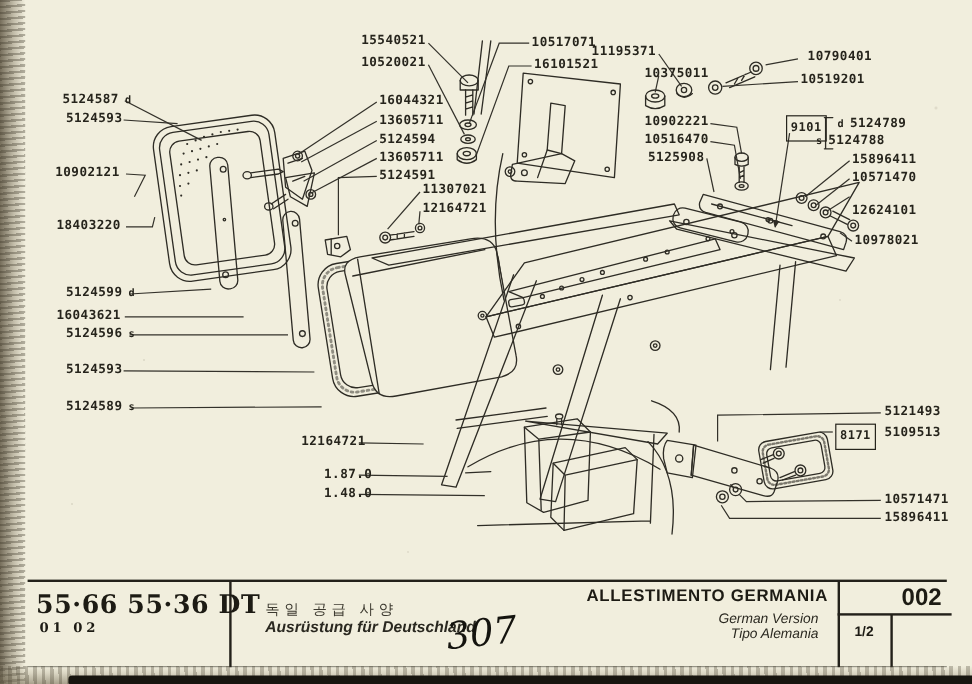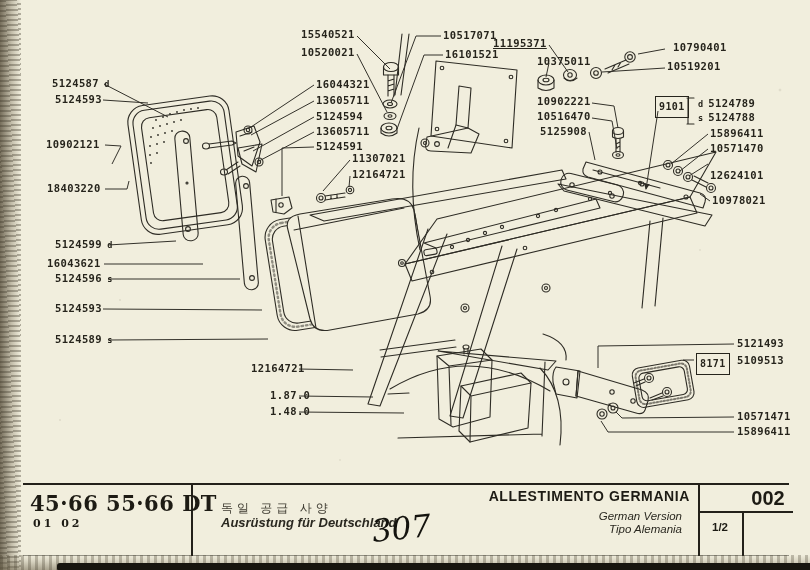--- a/index.html
+++ b/index.html
@@ -368,50 +368,50 @@
       <div class="plabel" style="left: 301px; top: 46px; text-align: right;">10520021</div>
       <div class="plabel" style="left: 316px; top: 78px;">16044321</div>
       <div class="plabel" style="left: 316px; top: 94px;">13605711</div>
       <div class="plabel" style="left: 316px; top: 110px;">5124594</div>
       <div class="plabel" style="left: 316px; top: 125px;">13605711</div>
       <div class="plabel" style="left: 316px; top: 140px;">5124591</div>
       <div class="plabel" style="left: 352px; top: 152px;">11307021</div>
       <div class="plabel" style="left: 352px; top: 168px;">12164721</div>
       <div class="plabel" style="left: 443px; top: 29px;">10517071</div>
       <div class="plabel" style="left: 445px; top: 48px;">16101521</div>
-      <div class="plabel" style="left: 493px; top: 37px; text-decoration: underline;">11195371</div>
+      <div class="plabel" style="left: 493px; top: 37px;">11195371</div>
       <div class="plabel" style="left: 493px; top: 55px; margin-left: 44px;">10375011</div>
       <div class="plabel" style="left: 641px; top: 41px; margin-left: 32px;">10790401</div>
       <div class="plabel" style="left: 667px; top: 60px;">10519201</div>
       <div class="plabel" style="left: 537px; top: 95px;">10902221</div>
       <div class="plabel" style="left: 537px; top: 110px;">10516470</div>
       <div class="plabel" style="left: 540px; top: 125px;">5125908</div>
       <div class="plabel boxed" style="left: 655px; top: 96px;">9101</div>
       <div class="plabel" style="left: 698px; top: 97px;"><span class="affix">d </span>5124789</div>
-      <div class="plabel" style="left: 698px; top: 111px;"><span class="affix">s </span>5124788</div>
+      <div class="plabel" style="left: 680px; top: 111px;"><span class="affix">s </span>5124788</div>
       <div class="plabel" style="left: 710px; top: 127px;">15896411</div>
       <div class="plabel" style="left: 710px; top: 142px;">10571470</div>
       <div class="plabel" style="left: 710px; top: 157px; margin-top: 12px;">12624101</div>
       <div class="plabel" style="left: 712px; top: 194px;">10978021</div>
       <div class="plabel" style="left: 737px; top: 337px;">5121493</div>
       <div class="plabel boxed" style="left: 696px; top: 353px;">8171</div>
       <div class="plabel" style="left: 737px; top: 354px;">5109513</div>
       <div class="plabel" style="left: 737px; top: 410px;">10571471</div>
       <div class="plabel" style="left: 737px; top: 425px;">15896411</div>
     </div>
 
   <div>
     <div class="fline" style="left:23px;top:483px;width:766px;height:2.4px;"></div>
     <div class="fline" style="left:191px;top:485px;width:1.5px;height:71px;"></div>
     <div class="fline" style="left:698px;top:485px;width:1.5px;height:71px;"></div>
     <div class="fline" style="left:742px;top:512px;width:1.5px;height:44px;"></div>
     <div class="fline" style="left:698px;top:511px;width:95px;height:1.5px;"></div>
     <div class="fline" style="left:23px;top:555px;width:766px;height:1px;opacity:.45;"></div>
 
-    <div class="ftext" id="model">45·66  55·66 DT</div>
+    <div class="ftext" id="model">55·66  55·36 DT</div>
     <div class="ftext" id="model-codes">01 02</div>
     <div class="ftext" id="korean">독일 공급 사양</div>
     <div class="ftext" id="german">Ausrüstung für Deutschland</div>
     <div class="ftext" id="ftitle">ALLESTIMENTO GERMANIA</div>
     <div class="ftext" id="ver-en">German Version</div>
     <div class="ftext" id="ver-es">Tipo Alemania</div>
     <div class="ftext" id="sheetnum">002</div>
     <div class="ftext" id="sheetpage">1/2</div>
     <div class="ftext" id="handwritten">307</div>
   </div>

